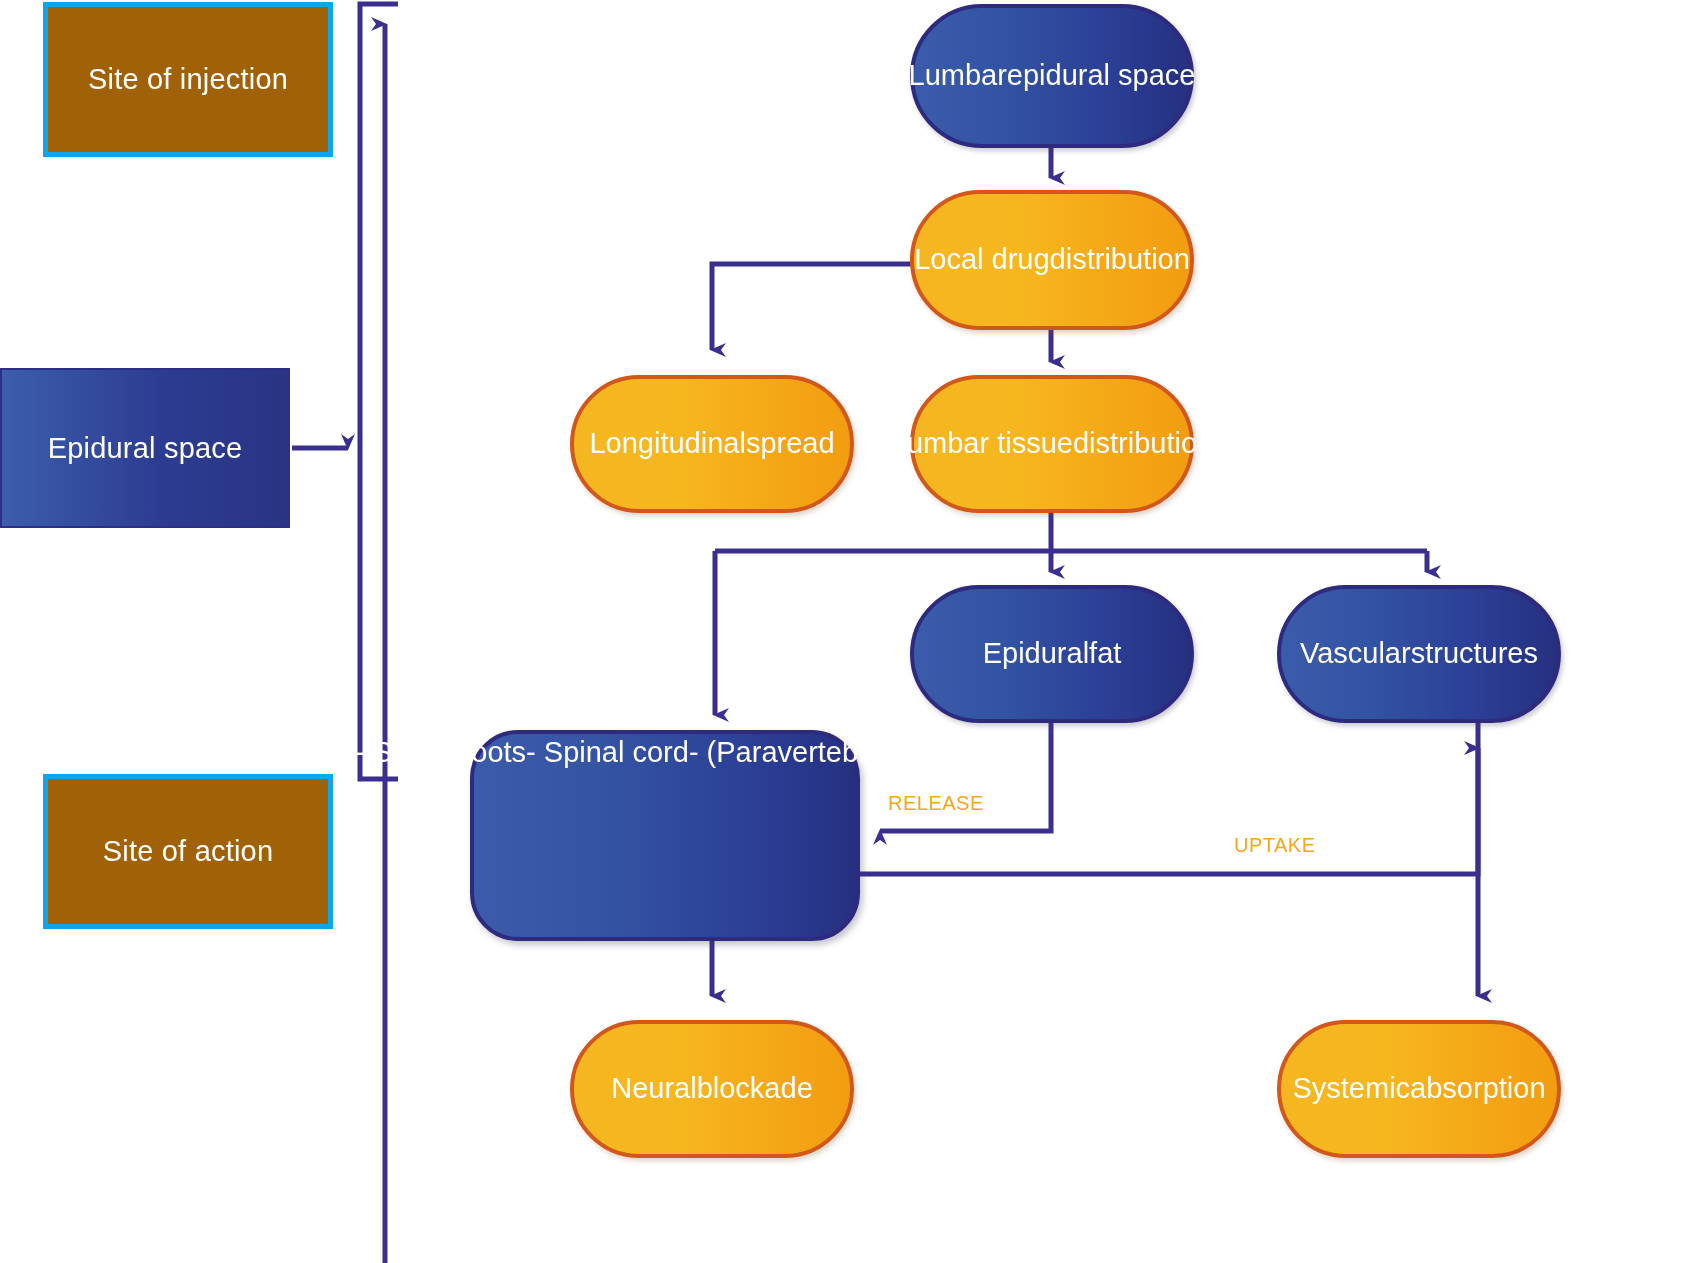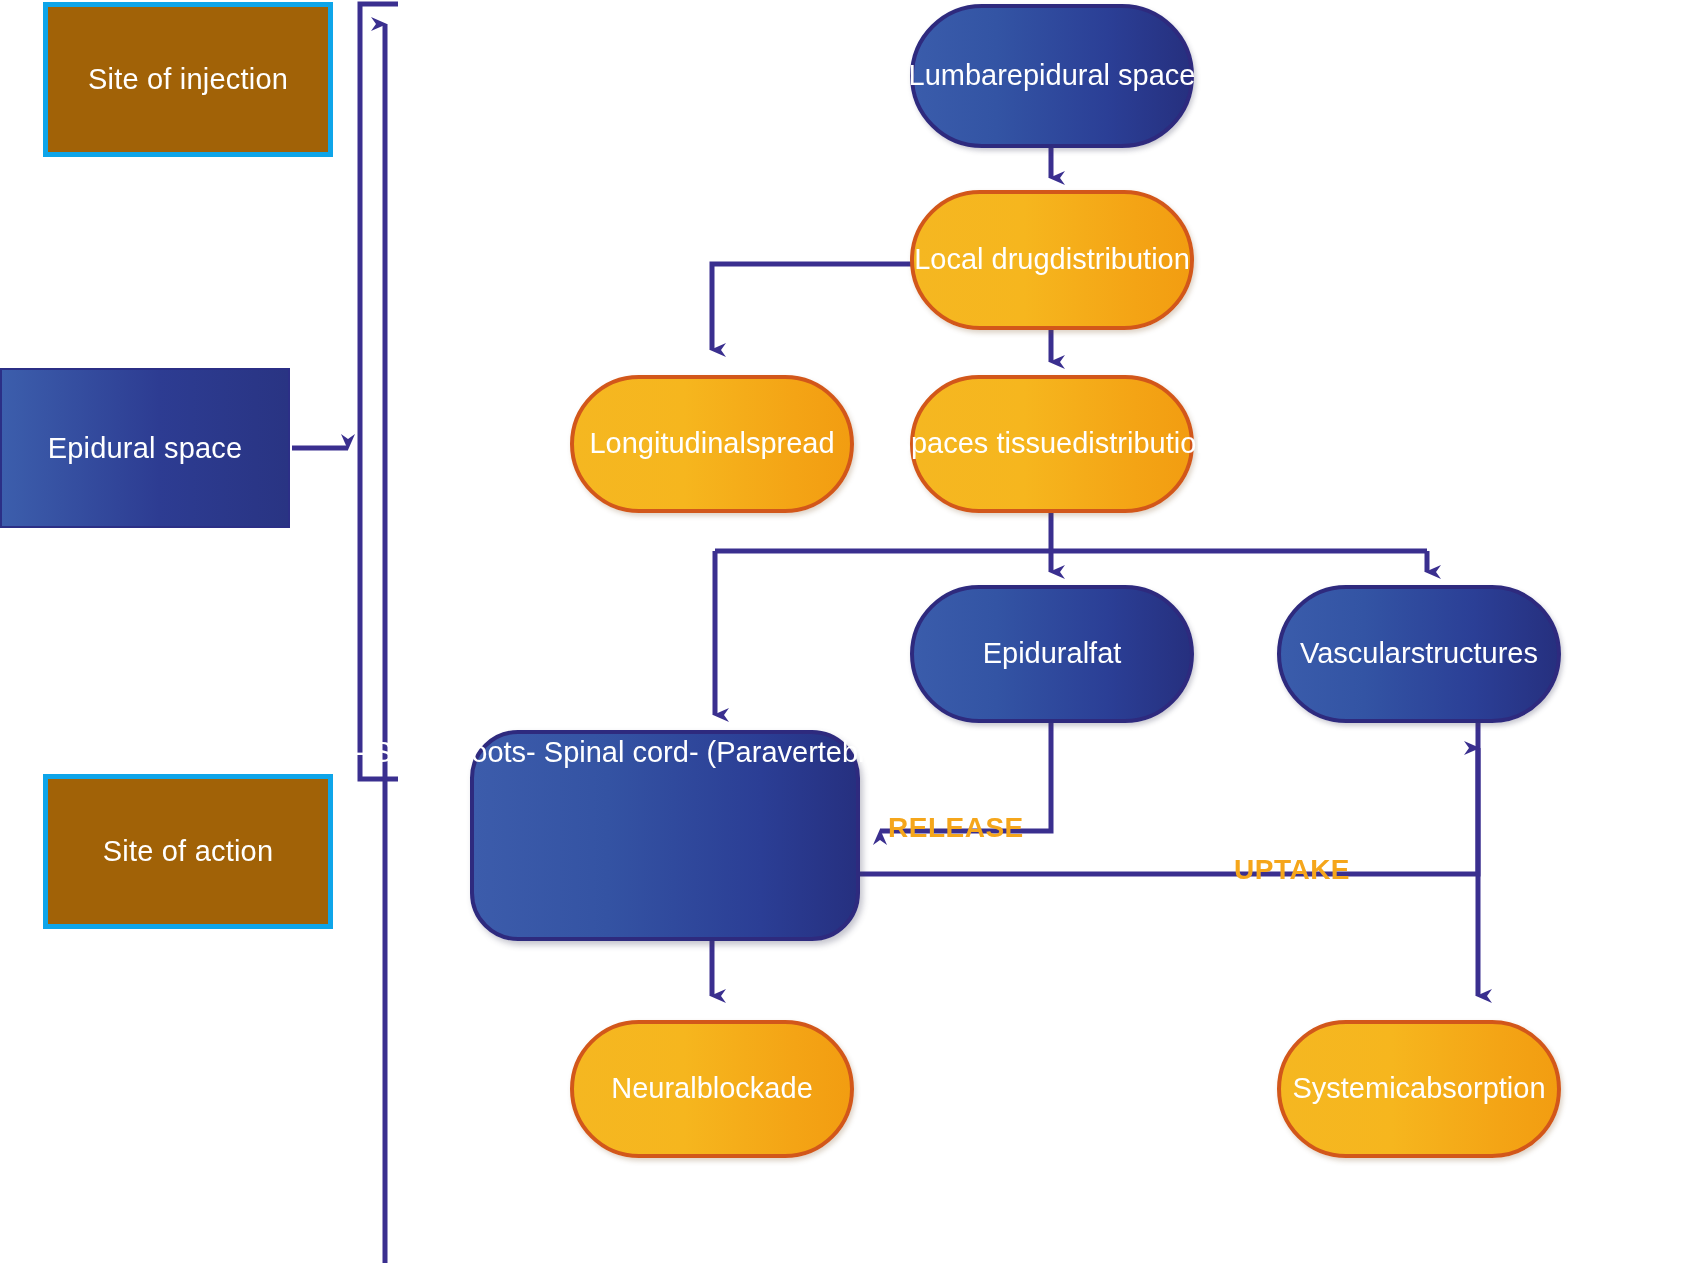--- a/index.html
+++ b/index.html
@@ -84,26 +84,25 @@
     justify-content: center;
     padding-left: 30px;
     text-align: left;
   }
   .node-blue-rect span { text-align: left; }
 
   
   .flow-label {
     position: absolute;
     color: #f5a61b;
-    font-weight: bold;
-    font-size: 28px;
+    font-weight: normal;
+    font-size: 20px;
     letter-spacing: 0.5px;
     white-space: nowrap;
     z-index: 4;
-    margin-top: 20px;
   }
 </style>
 </head>
 <body>
 
 <div id="stage">
 
   <svg id="edges" viewBox="0 0 1684 1263" xmlns="http://www.w3.org/2000/svg">
     <defs>
       <marker id="ah-down" markerWidth="14" markerHeight="16" refX="7" refY="14" orient="auto" markerUnits="userSpaceOnUse">
@@ -180,21 +179,21 @@
     <span>Local drug</span>
     <span>distribution</span>
   </div>
 
   <div class="node node-orange" style="left:570px; top:375px; width:284px; height:138px;">
     <span>Longitudinal</span>
     <span>spread</span>
   </div>
 
   <div class="node node-orange" style="left:910px; top:375px; width:284px; height:138px;">
-    <span>Spaces tissue</span>
+    <span>Lumbar tissue</span>
     <span>distribution</span>
   </div>
 
   <div class="node node-blue" style="left:910px; top:585px; width:284px; height:138px;">
     <span>Epidural</span>
     <span>fat</span>
   </div>
 
   <div class="node node-blue" style="left:1277px; top:585px; width:284px; height:138px;">
     <span>Vascular</span>

